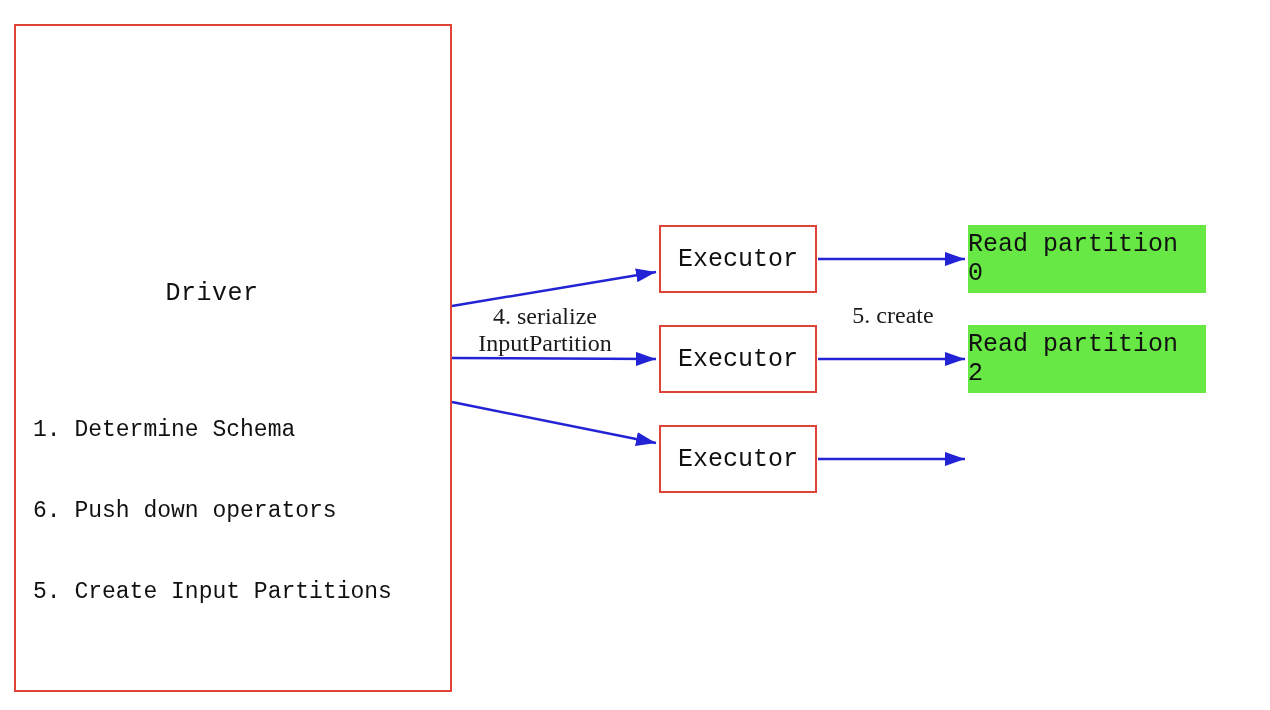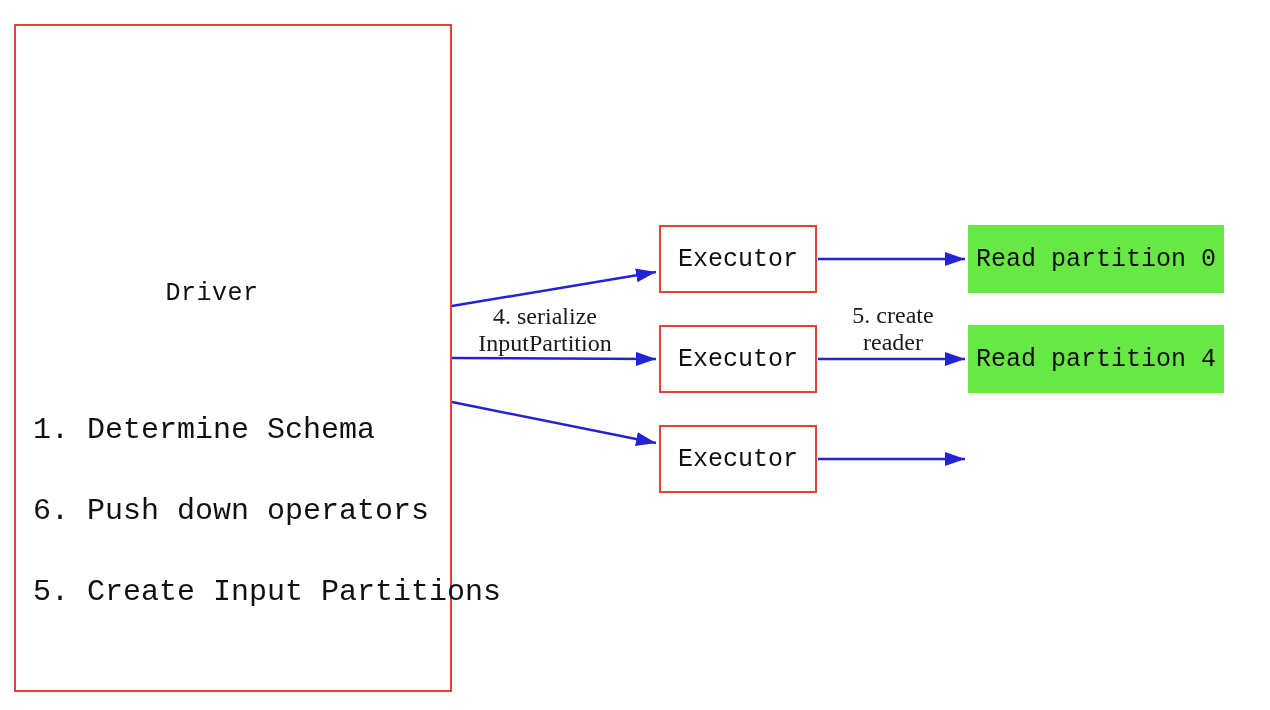--- a/index.html
+++ b/index.html
@@ -45,36 +45,36 @@
     left: 14px; top: 279px;
     width: 388px;
     text-align: center;
     font-size: 25px;
     letter-spacing: 0.5px;
     padding-left: 8px;
   }
   .driver-steps {
     left: 33px; top: 363px;
     width: 410px;
-    font-size: 30px;
+    font-size: 23px;
     line-height: 27px;
     white-space: pre;
   }
   .executor {
     width: 158px; height: 68px;
     left: 659px;
     border: 2px solid var(--box-border-red, #e04438);
     background: #ffffff;
     display: flex;
     align-items: center;
     justify-content: center;
     font-size: 25px;
   }
   .partition {
-    width: 256px; height: 68px;
+    width: 238px; height: 68px;
     left: 968px;
     background: var(--partition-green, #67e845);
     display: flex;
     align-items: center;
     justify-content: center;
     font-size: 25px;
   }
   .row-0 { top: 225px; }
   .row-1 { top: 325px; }
   .row-2 { top: 425px; }
@@ -126,26 +126,25 @@
     <span>Executor</span>
   </div>
   <div class="node executor row-2">
     <span>Executor</span>
   </div>
 
   <div class="node partition row-0">
     <span>Read partition 0</span>
   </div>
   <div class="node partition row-1">
-    <span>Read partition 4</span>
+    <span>Read partition 2</span>
   </div>
 
   <div class="edge-label label-serialize">
     <div>4. serialize</div>
     <div>InputPartition</div>
   </div>
 
   <div class="edge-label label-reader">
     <div>5. create</div>
-    <div>reader</div>
   </div>
 
 </div>
 
 </body></html>

